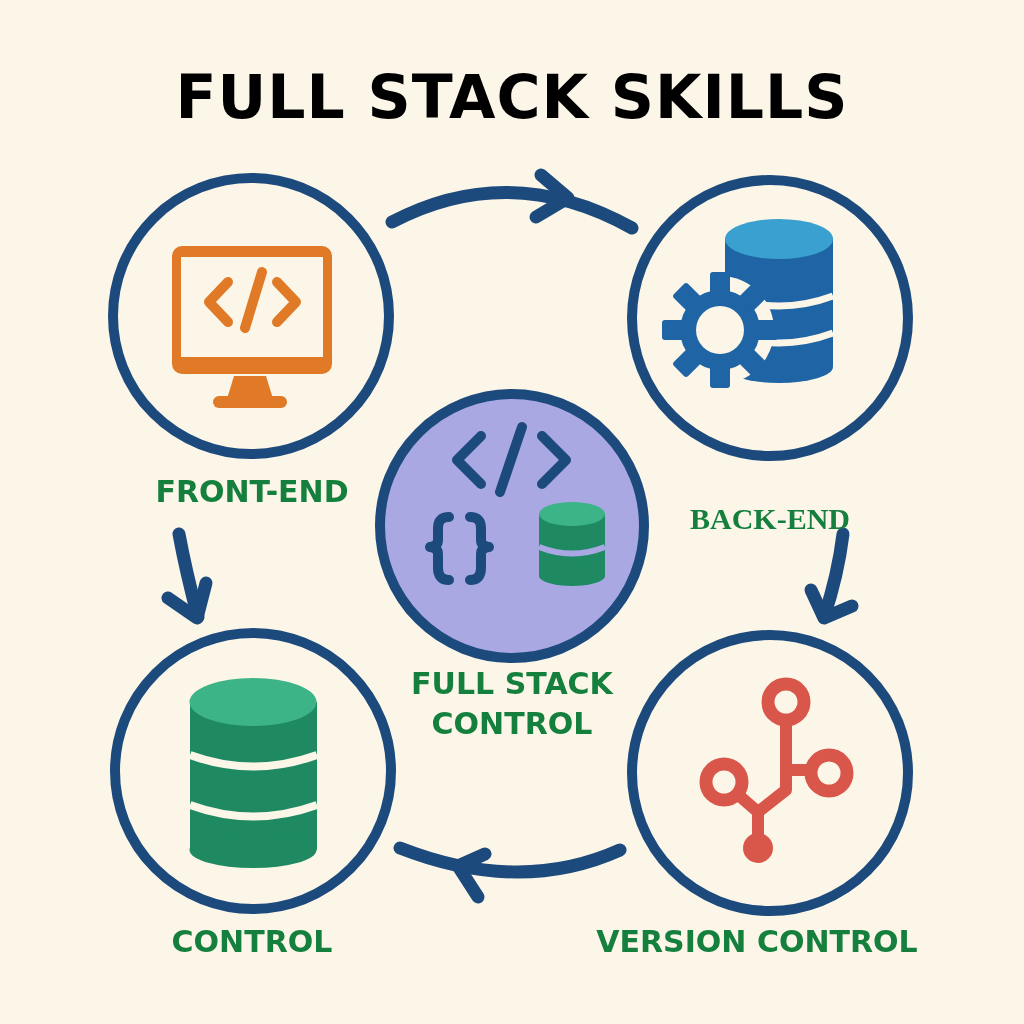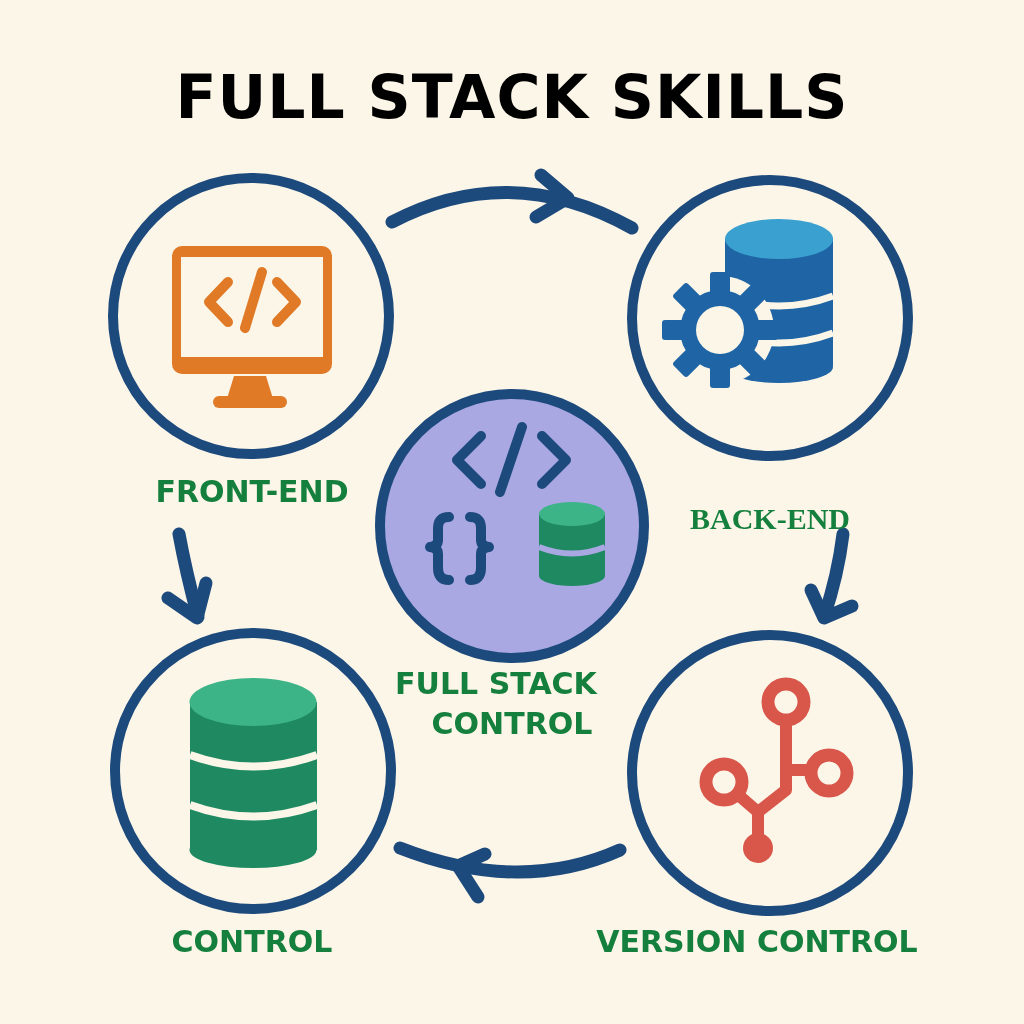--- a/index.html
+++ b/index.html
@@ -132,16 +132,16 @@
       <circle cx="786" cy="702" r="18" fill="#fcf6e8" stroke="#d9574a" stroke-width="13"></circle>
       <circle cx="829" cy="773" r="18" fill="#fcf6e8" stroke="#d9574a" stroke-width="13"></circle>
       <circle cx="724" cy="782" r="18" fill="#fcf6e8" stroke="#d9574a" stroke-width="13"></circle>
       <circle cx="758" cy="848" r="15" fill="#d9574a"></circle>
     </g>
   </g>
 </svg>
 
 <div class="label" style="left:112px; top:474px; width:280px;">FRONT-END</div>
 <div class="label" style="left:630px; top:502px; width:280px;font-family:Liberation Serif, serif;">BACK-END</div>
-<div class="label" style="left:356px; top:666px; width:280px;">FULL STACK</div>
+<div class="label" style="left:372px; top:666px; width:280px;">FULL STACK</div>
 <div class="label" style="left:372px; top:706px; width:280px;">CONTROL</div>
 <div class="label" style="left:112px; top:924px; width:280px;">CONTROL</div>
 <div class="label" style="left:567px; top:924px; width:380px;">VERSION CONTROL</div>
 
 </body></html>

